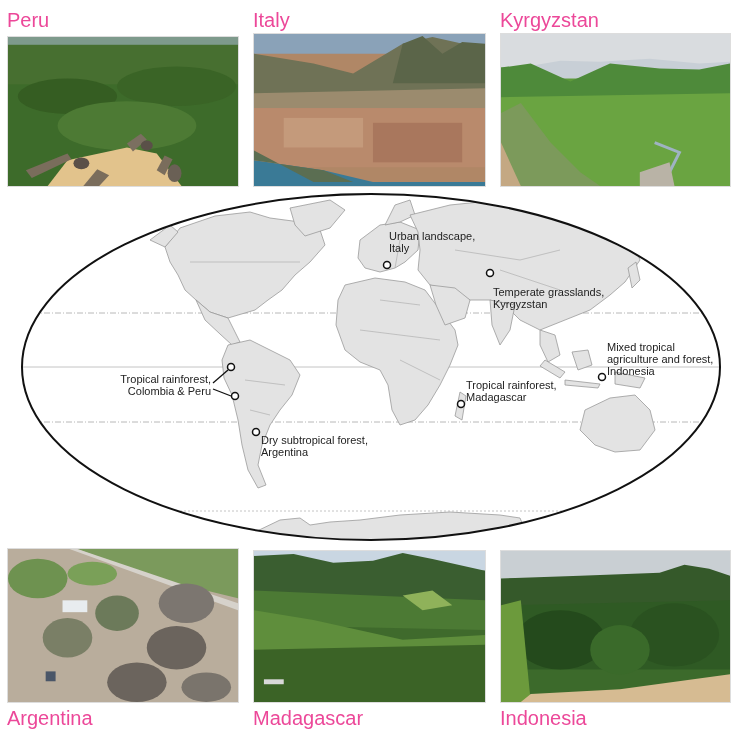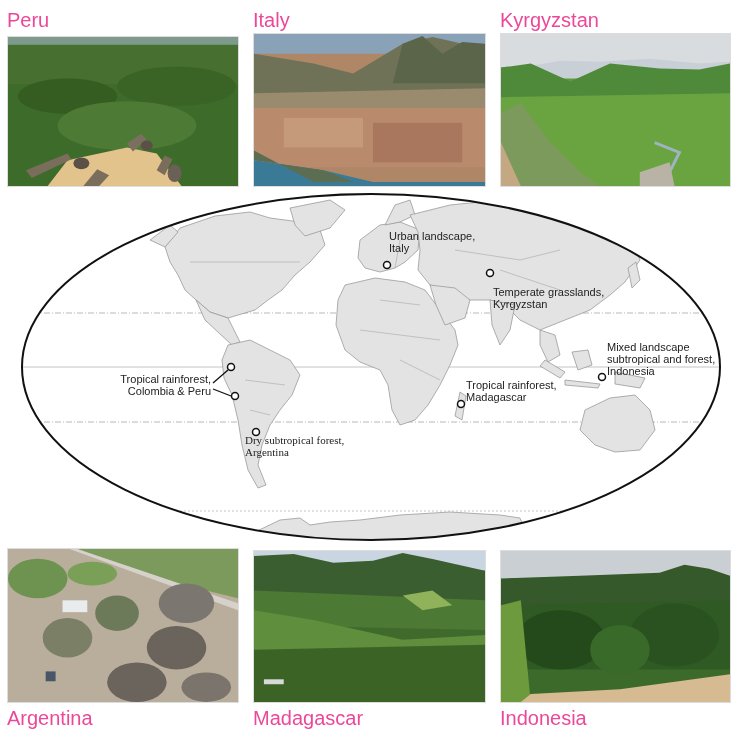--- a/index.html
+++ b/index.html
@@ -150,31 +150,31 @@
     <div>Italy</div>
   </div>
   <div class="map-label" style="left:493px;top:62px;margin-top:36px;">
     <div>Temperate grasslands,</div>
     <div>Kyrgyzstan</div>
   </div>
   <div class="map-label right" style="left:113px;top:185px;width:98px;">
     <div>Tropical rainforest,</div>
     <div>Colombia &amp; Peru</div>
   </div>
-  <div class="map-label" style="left:245px;top:246px;font-family:Liberation Serif, serif;">
+  <div class="map-label" style="left:261px;top:246px;">
     <div>Dry subtropical forest,</div>
     <div>Argentina</div>
   </div>
   <div class="map-label" style="left:466px;top:191px;">
     <div>Tropical rainforest,</div>
     <div>Madagascar</div>
   </div>
   <div class="map-label" style="left:607px;top:153px;">
-    <div>Mixed landscape</div>
-    <div>subtropical and forest,</div>
+    <div>Mixed tropical</div>
+    <div>agriculture and forest,</div>
     <div>Indonesia</div>
   </div>
 </div>
 
 <div>
   <div class="photo" style="left:7px;top:548px;width:232px;height:155px;">
     <svg viewBox="0 0 232 155" preserveAspectRatio="none">
       <rect width="232" height="155" fill="#b9ad9c"></rect>
       <path d="M0 0 L232 0 L232 50 L150 30 L70 0 Z" fill="#7b9a5c"></path>
       <path d="M70 0 L232 55 L232 62 L62 0 Z" fill="#d6d2cb"></path>

